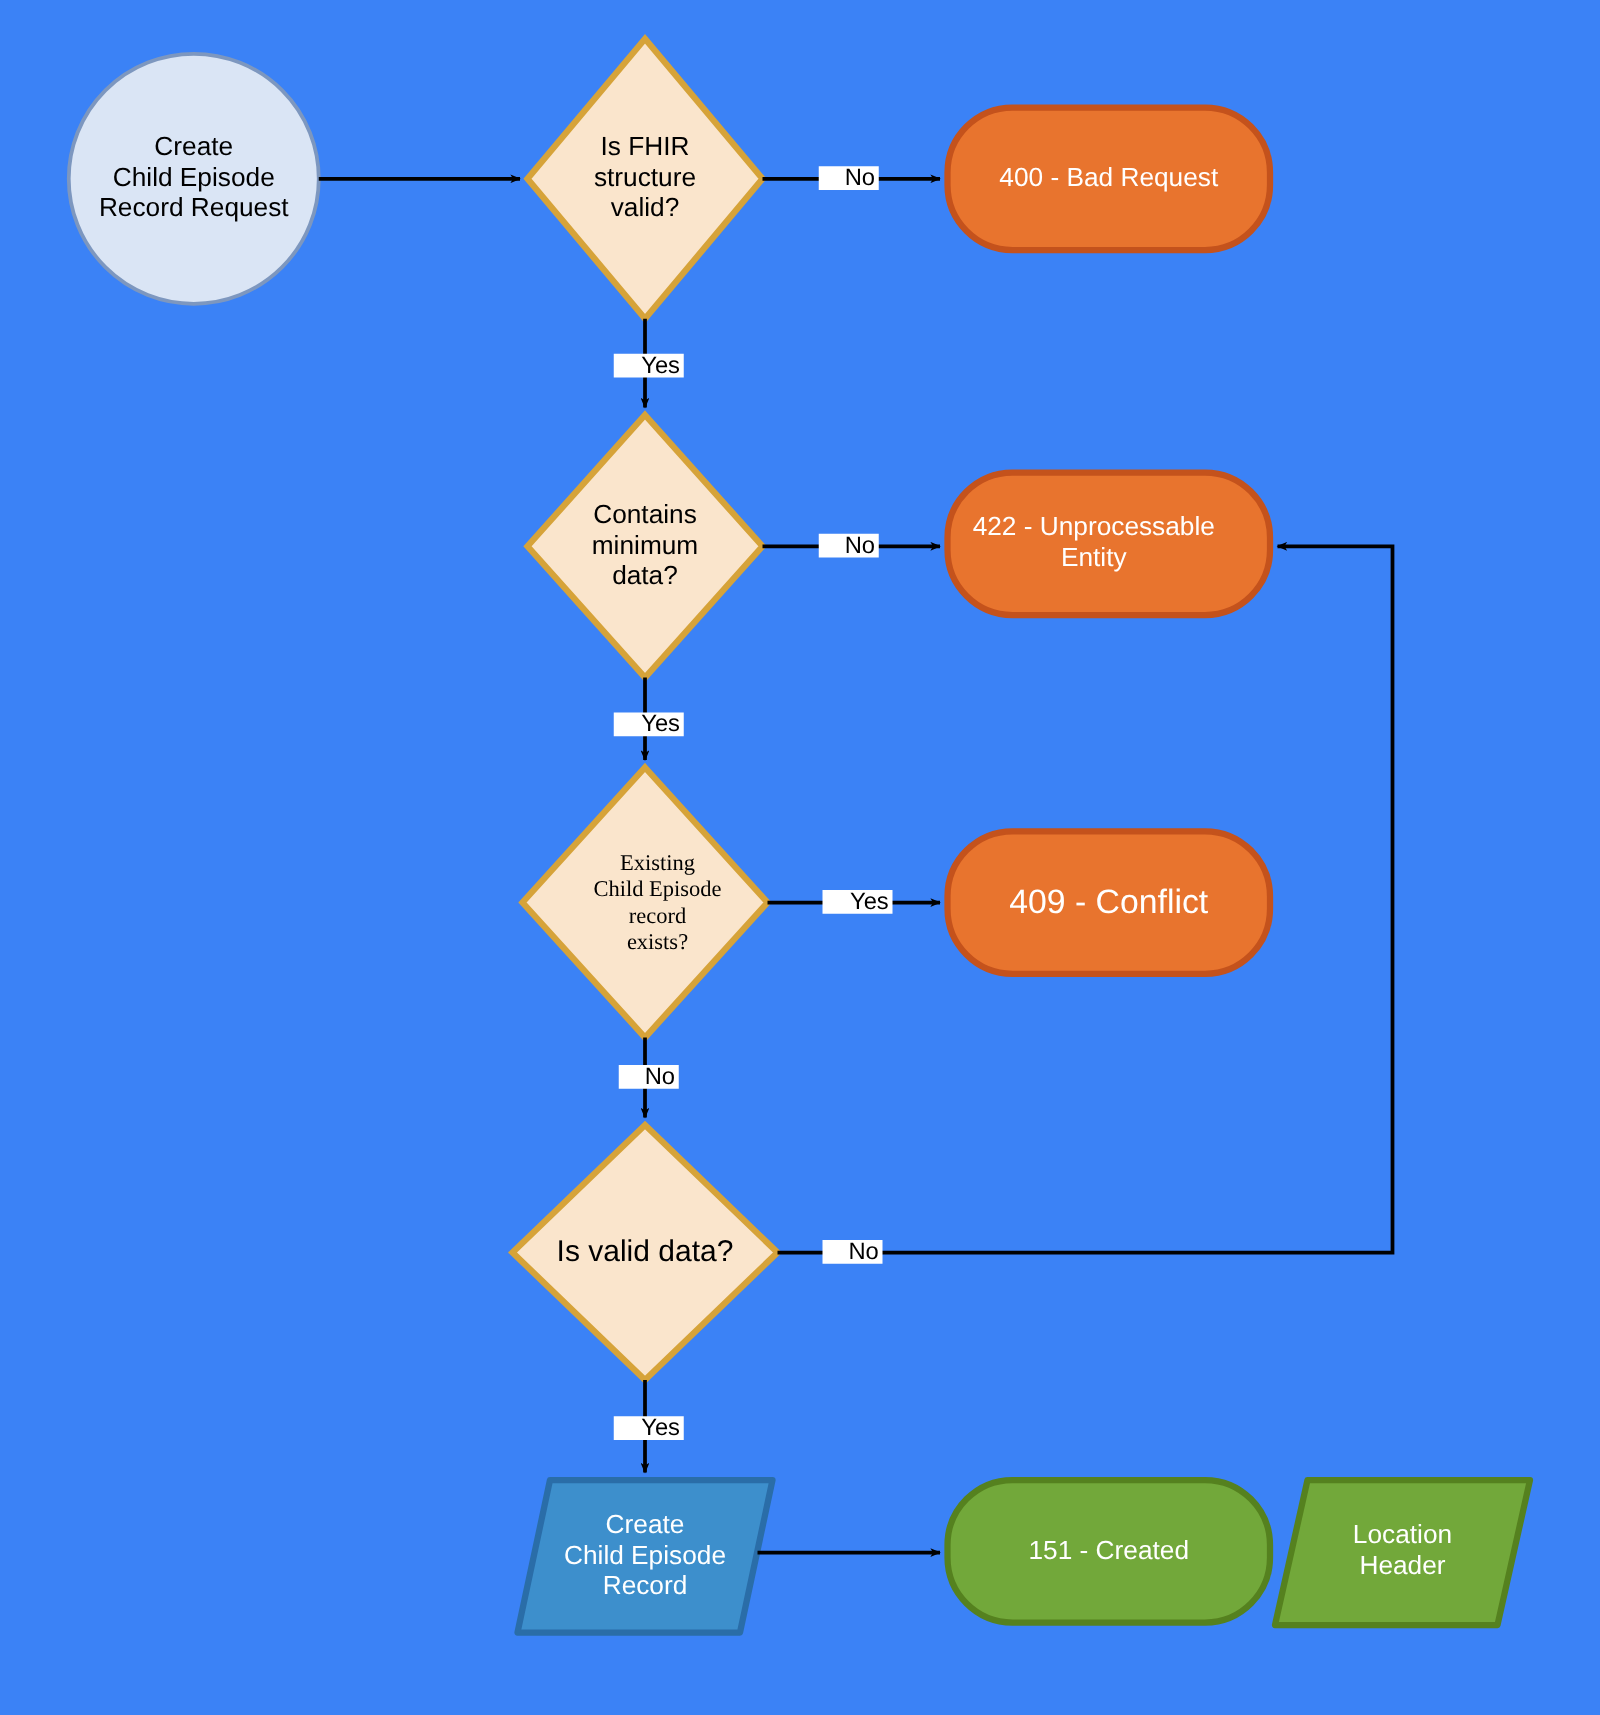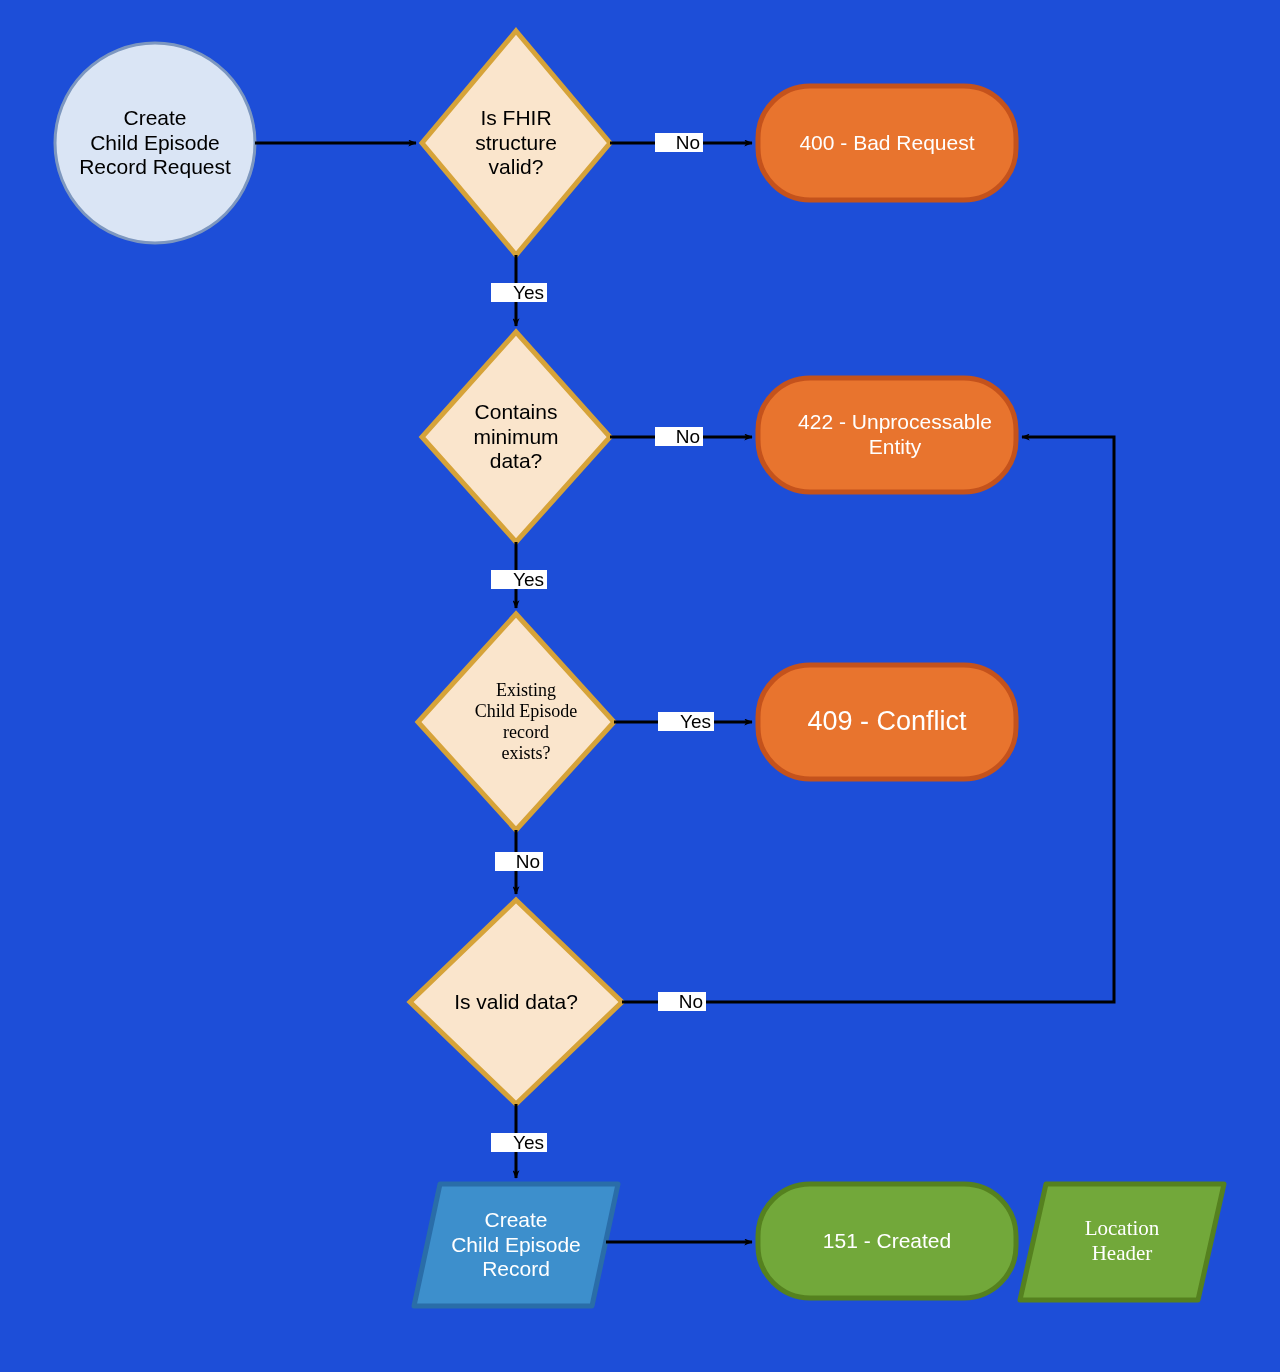--- a/index.html
+++ b/index.html
@@ -8,21 +8,21 @@
     padding: 0;
     background: #ffffff;
   }
   body {
     font-family: "Liberation Sans", sans-serif;
   }
   #flow-root {
     position: relative;
     width: 1280px;
     height: 1372px;
-    background: #1d4ed8;
+    background: #3b82f6;
     overflow: hidden;
   }
   #flow-svg {
     position: absolute;
     top: 0;
     left: 0;
     width: 1280px;
     height: 1372px;
   }
   .node-label {
@@ -113,36 +113,36 @@
 
   <div class="node-label lbl-dark" style="left:426px; top:63px; width:180px; height:160px; font-size:21px;">Is FHIR
 structure
 valid?</div>
 
   <div class="node-label lbl-dark" style="left:424px; top:632px; width:204px; height:180px; font-size:18px;font-family:Liberation Serif, serif;">Existing
 Child Episode
 record
 exists?</div>
 
-  <div class="node-label lbl-dark" style="left:406px; top:962px; width:220px; height:80px; font-size:21px;">Is valid data?</div>
+  <div class="node-label lbl-dark" style="left:406px; top:962px; width:220px; height:80px; font-size:24px;">Is valid data?</div>
 
   <div class="node-label lbl-light" style="left:758px; top:86px; width:258px; height:114px; font-size:21px;">400 - Bad Request</div>
 
-  <div class="node-label lbl-light" style="left:776px; top:378px; width:238px; height:114px; font-size:21px;">422 - Unprocessable
+  <div class="node-label lbl-light" style="left:756px; top:378px; width:238px; height:114px; font-size:21px;">422 - Unprocessable
 Entity</div>
 
   <div class="node-label lbl-light" style="left:758px; top:665px; width:258px; height:114px; font-size:27px;">409 - Conflict</div>
 
   <div class="node-label lbl-light" style="left:414px; top:1184px; width:204px; height:122px; font-size:21px;">Create
 Child Episode
 Record</div>
 
   <div class="node-label lbl-light" style="left:758px; top:1184px; width:258px; height:114px; font-size:21px;">151 - Created</div>
 
-  <div class="node-label lbl-light" style="left:1020px; top:1184px; width:204px; height:114px; font-size:21px;font-family:Liberation Serif, serif;">Location
+  <div class="node-label lbl-light" style="left:1020px; top:1184px; width:204px; height:114px; font-size:21px;">Location
 Header</div>
 
   <div class="edge-label" style="left:655px; top:133px; width:42px;">No</div>
 
   <div class="edge-label" style="left:491px; top:283px; width:50px;">Yes</div>
 
   <div class="edge-label" style="left:655px; top:427px; width:42px;">No</div>
 
   <div class="edge-label" style="left:491px; top:570px; width:50px;">Yes</div>
 

